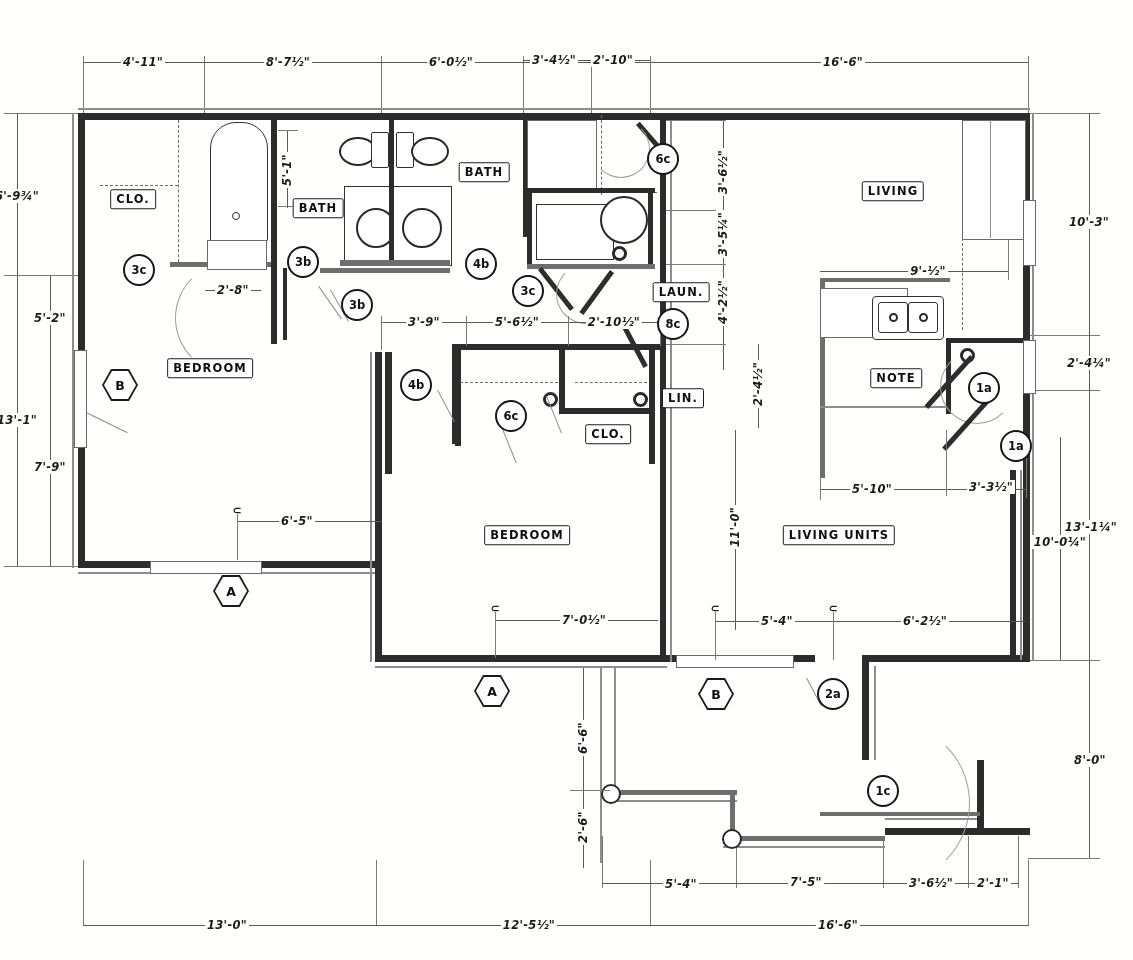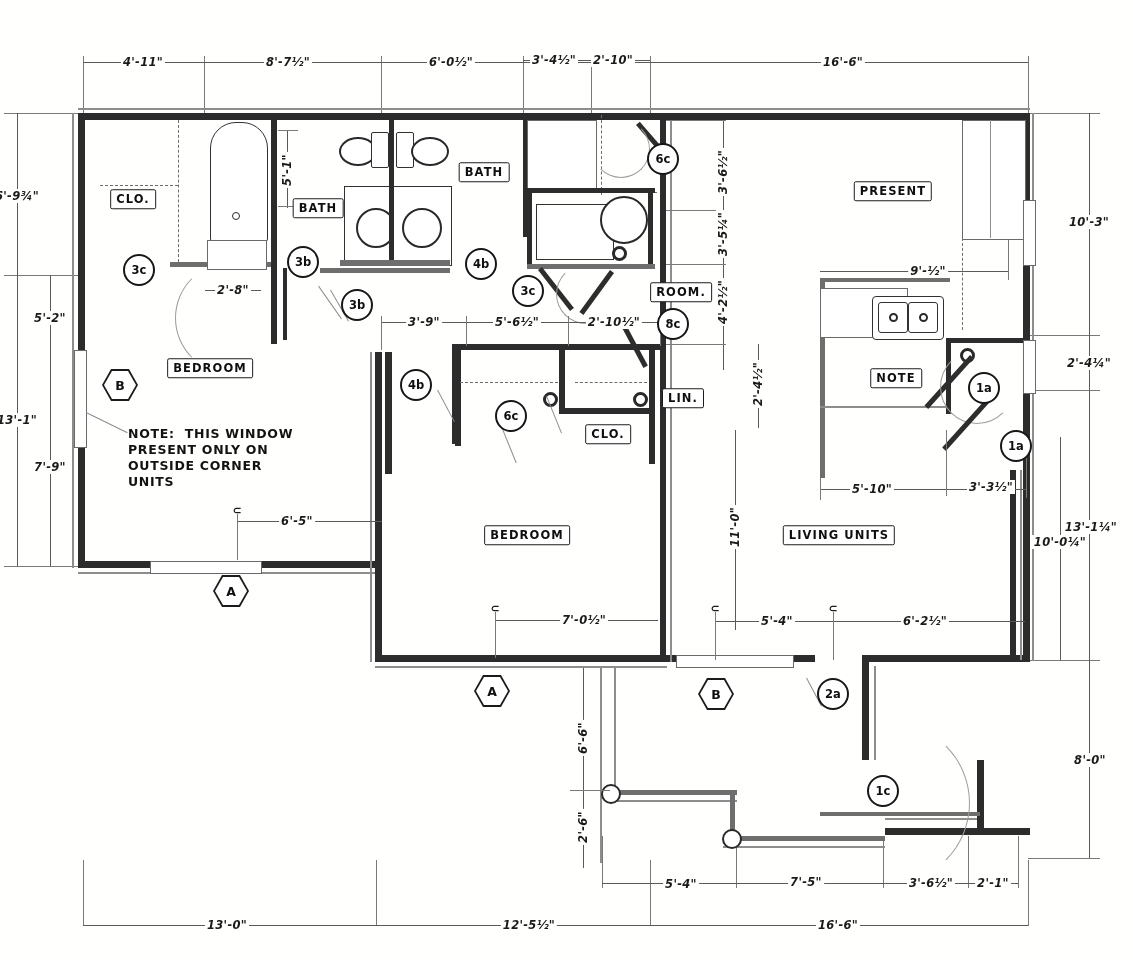--- a/index.html
+++ b/index.html
@@ -359,22 +359,22 @@
       <div class="dimtxt" style="left: 931px; top: 883px;">3'-6½"</div>
       <div class="dimtxt" style="left: 993px; top: 883px;">2'-1"</div>
       <div class="dimtxt" style="left: 838px; top: 925px;">16'-6"</div>
       <div class="dimtxt" style="left: 227px; top: 925px;">13'-0"</div>
       <div class="dimtxt" style="left: 529px; top: 925px;">12'-5½"</div>
     </div>
   <div id="room-labels">
       <div class="roomlbl" style="left: 133px; top: 199px;">CLO.</div>
       <div class="roomlbl" style="left: 318px; top: 208px;">BATH</div>
       <div class="roomlbl" style="left: 484px; top: 172px;">BATH</div>
-      <div class="roomlbl" style="left: 893px; top: 191px;">PRESENT</div>
-      <div class="roomlbl" style="left: 681px; top: 292px;">ROOM.</div>
+      <div class="roomlbl" style="left: 893px; top: 191px;">LIVING</div>
+      <div class="roomlbl" style="left: 681px; top: 292px;">LAUN.</div>
       <div class="roomlbl" style="left: 210px; top: 368px;">BEDROOM</div>
       <div class="roomlbl" style="left: 896px; top: 378px;">NOTE</div>
       <div class="roomlbl" style="left: 683px; top: 398px;">LIN.</div>
       <div class="roomlbl" style="left: 608px; top: 434px;">CLO.</div>
       <div class="roomlbl" style="left: 527px; top: 535px;">BEDROOM</div>
       <div class="roomlbl" style="left: 839px; top: 535px;">LIVING UNITS</div>
     </div>
   <div id="door-marks">
       <div class="circ" style="left: 139px; top: 270px;">3c</div>
       <div class="circ" style="left: 303px; top: 262px;">3b</div>
@@ -399,18 +399,14 @@
       </div>
       <div class="hexb" style="left: 492px; top: 691px;">
         <div class="hexi">A</div>
       </div>
       <div class="hexb" style="left: 716px; top: 694px;">
         <div class="hexi">B</div>
       </div>
     </div>
 
   <div class="hair" style="left:86px;top:412px;width:46px;height:1.4px;transform:rotate(26deg);transform-origin:left;"></div>
-  <div class="note" id="note-text" style="left: 128px; top: 426px;">NOTE:  THIS WINDOW
-PRESENT ONLY ON
-OUTSIDE CORNER
-UNITS</div>
 
 </div>
 
 </body></html>

